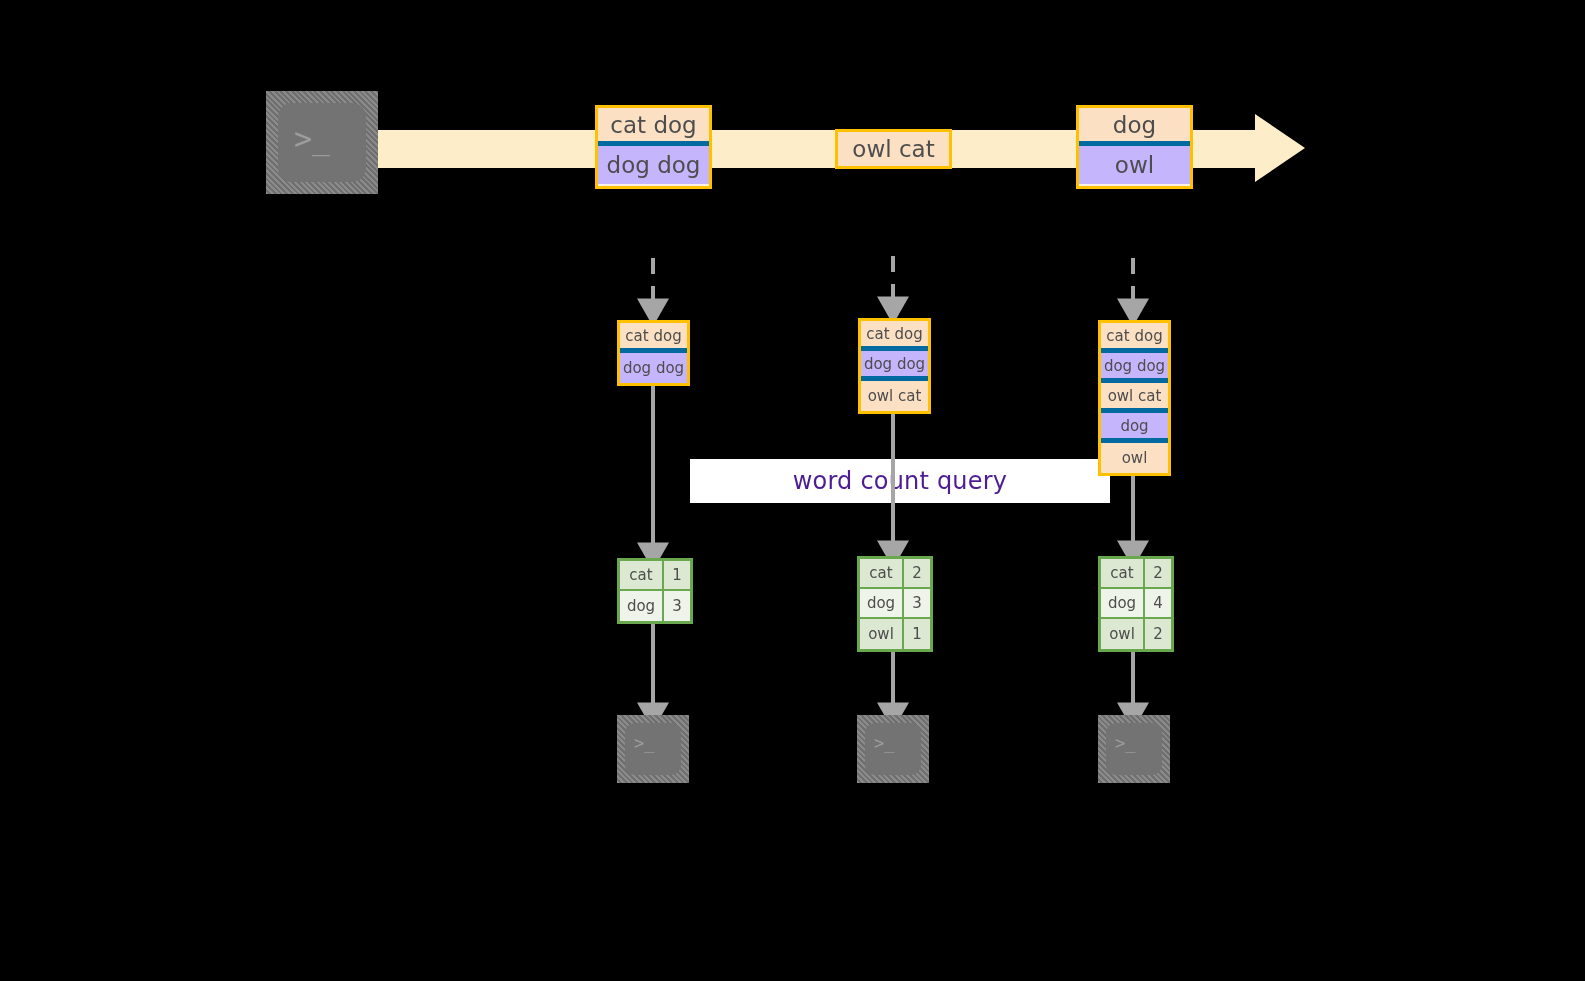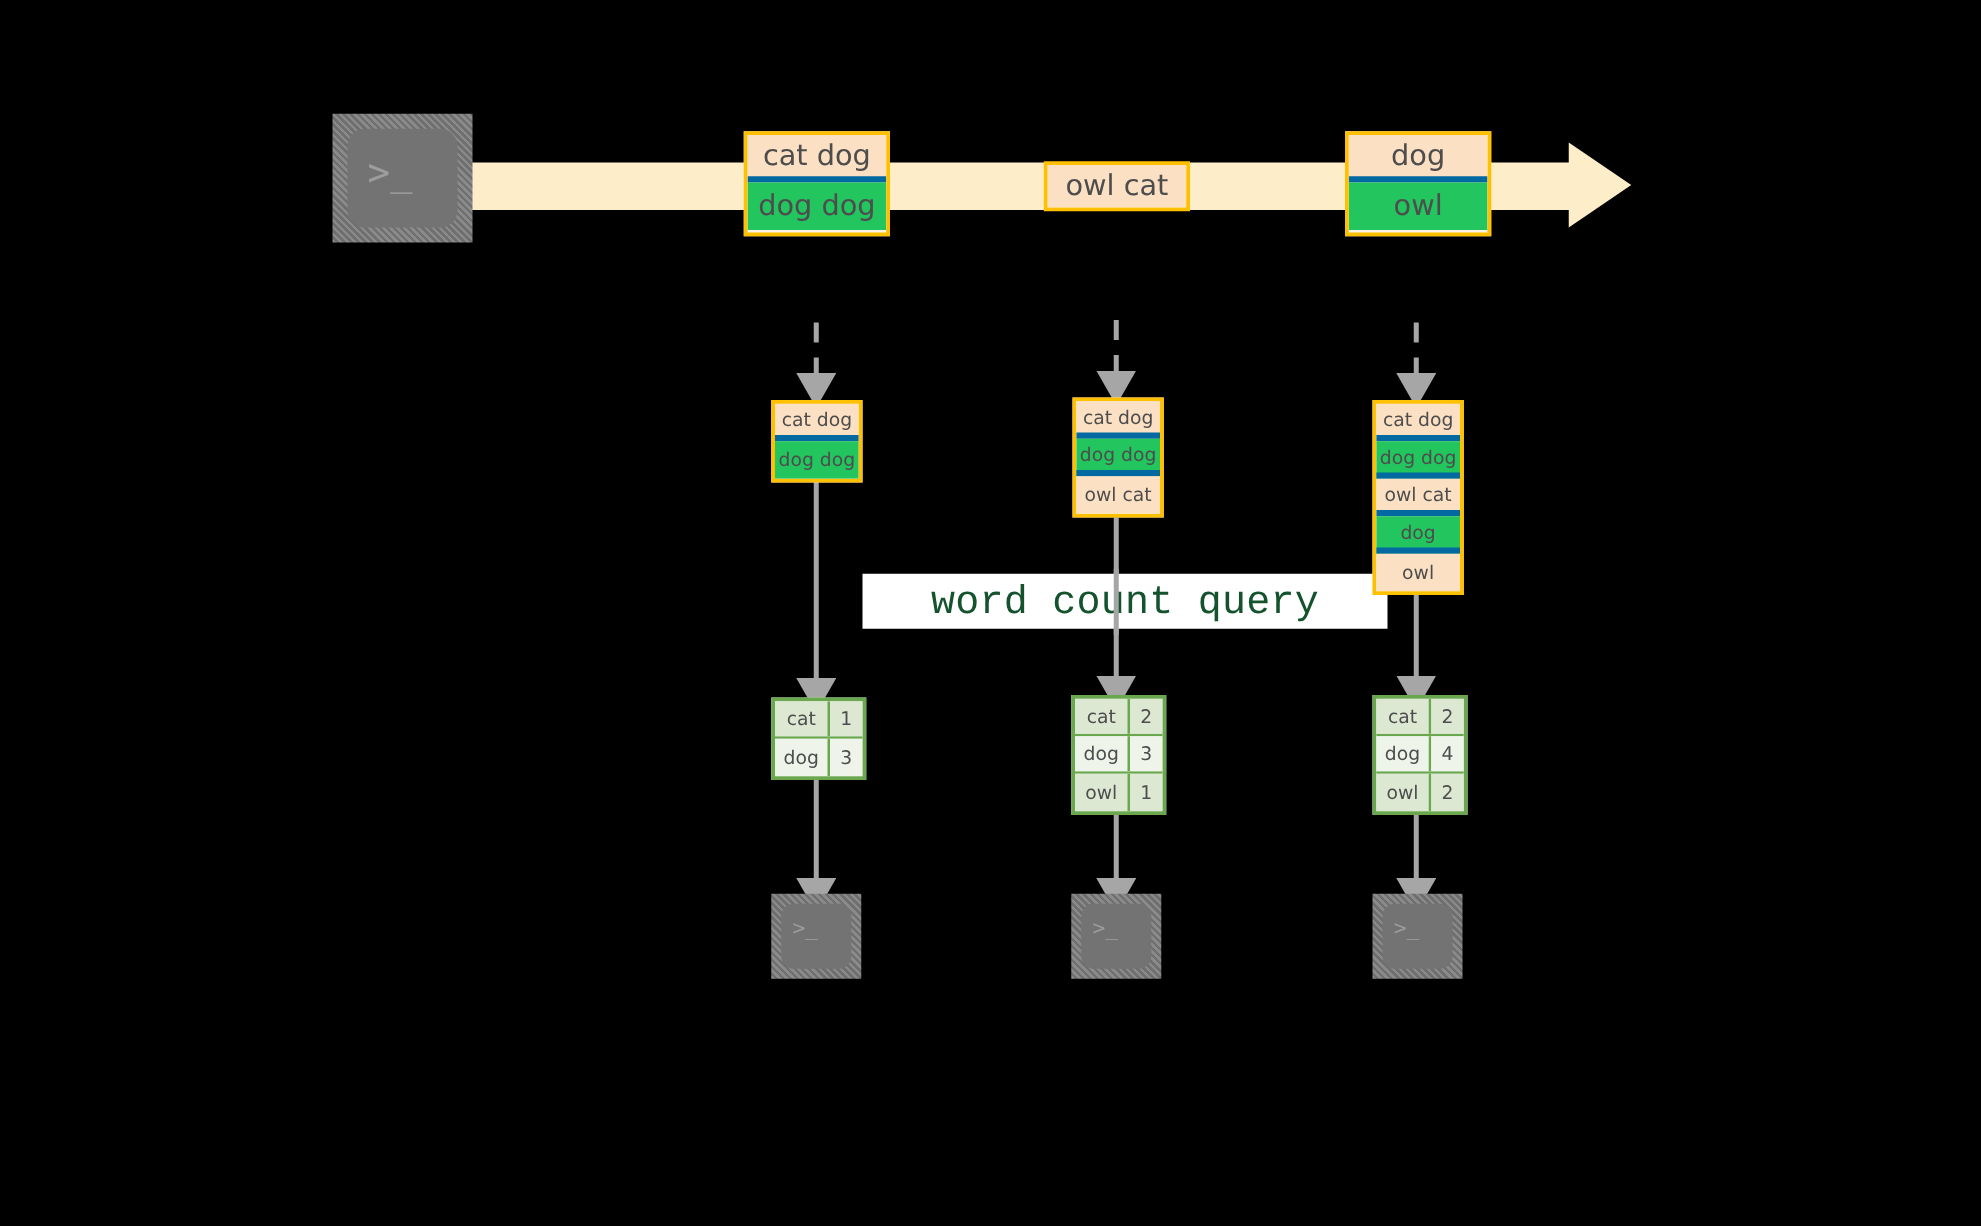--- a/index.html
+++ b/index.html
@@ -60,21 +60,21 @@
     box-sizing: border-box;
     display: flex;
     align-items: center;
     justify-content: center;
     color: #4d4d4d;
     border-bottom: 5px solid #0369a1;
     white-space: nowrap;
   }
   .obox .cell:last-child { border-bottom: none; }
   .obox .cell.dark { background: #fbe0c3; }
-  .obox .cell.light { background: #22c55e; }
+  .obox .cell.light { background: #c4b5fd; }
 
   
   .obox.big .cell { font-size: 23px; height: 38px; }
   
   .obox.sm .cell { font-size: 15px; height: 30px; }
 
   
   .gtable {
     position: absolute;
     box-sizing: border-box;
@@ -110,25 +110,24 @@
 
   
   .qband {
     position: absolute;
     background: #ffffff;
     display: flex;
     align-items: center;
     justify-content: center;
   }
   .qband .qlabel {
-    font-size: 32px;
-    color: #14532d;
+    font-size: 24px;
+    color: #4c1d95;
     white-space: nowrap;
     letter-spacing: 0.2px;
-    font-family: Liberation Mono, monospace;
   }
 </style>
 </head>
 <body>
 
 <div id="stage">
 
   <svg id="svg-layer" viewBox="0 0 1585 981" xmlns="http://www.w3.org/2000/svg">
     <defs>
       <marker id="grayArrow" markerWidth="12" markerHeight="12" refX="2.4" refY="4" orient="auto" markerUnits="strokeWidth">

